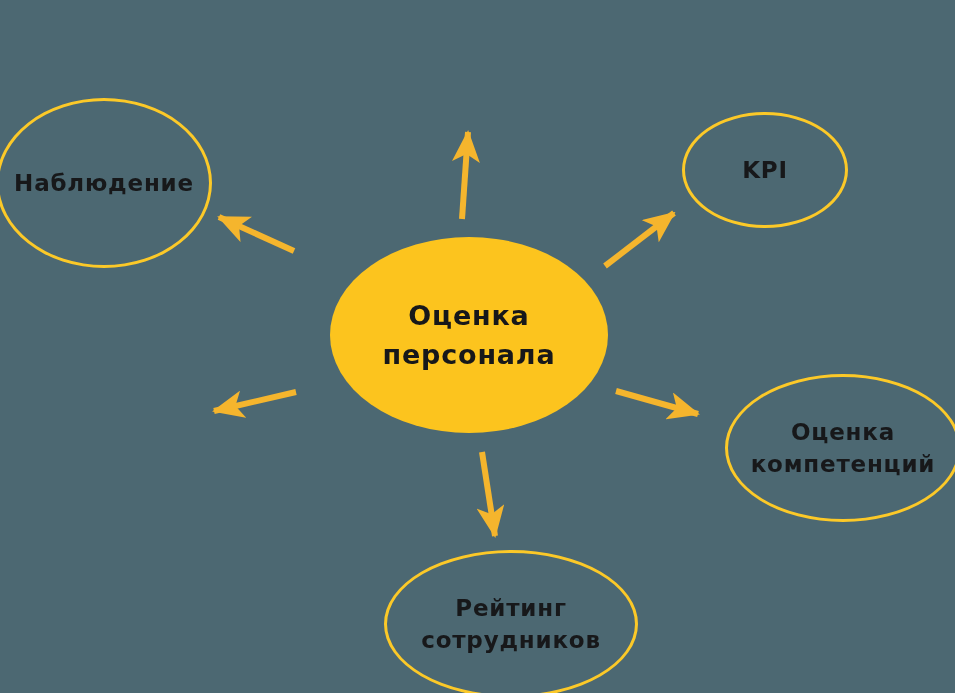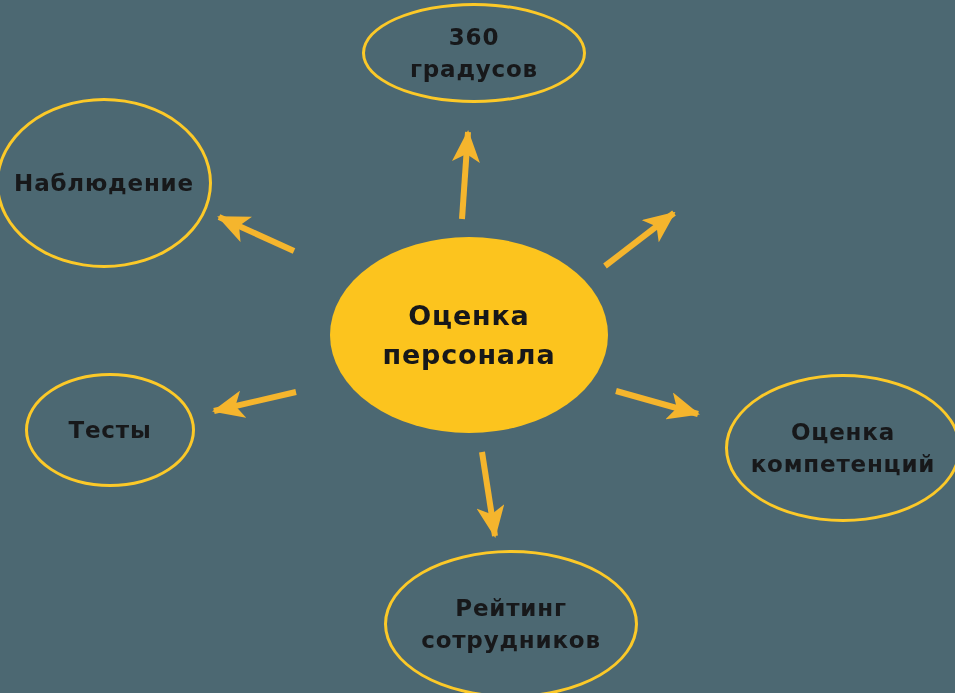--- a/index.html
+++ b/index.html
@@ -56,42 +56,38 @@
       </marker>
     </defs>
     <line class="arrow" x1="462" y1="219" x2="468" y2="132" marker-end="url(#arrowhead)"></line>
     <line class="arrow" x1="605" y1="266" x2="674" y2="213" marker-end="url(#arrowhead)"></line>
     <line class="arrow" x1="616" y1="391" x2="698" y2="414" marker-end="url(#arrowhead)"></line>
     <line class="arrow" x1="482" y1="452" x2="495" y2="536" marker-end="url(#arrowhead)"></line>
     <line class="arrow" x1="296" y1="392" x2="214" y2="411" marker-end="url(#arrowhead)"></line>
     <line class="arrow" x1="294" y1="251" x2="219" y2="217" marker-end="url(#arrowhead)"></line>
   </svg>
 
-  <div class="node node-outline node-360">
-    <span class="node-label">360
-градусов</span>
-  </div>
 
   <div class="node node-outline node-observe">
     <span class="node-label">Наблюдение</span>
   </div>
 
+  <div class="node node-outline node-kpi">
+    <span class="node-label">KPI</span>
+  </div>
 
   <div class="node node-outline node-matrix">
     <span class="node-label">Оценка
 компетенций</span>
   </div>
 
   <div class="node node-outline node-rating">
     <span class="node-label">Рейтинг
 сотрудников</span>
   </div>
 
-  <div class="node node-outline node-tests">
-    <span class="node-label">Тесты</span>
-  </div>
 
   <div class="node node-filled node-center">
     <span class="node-label node-label-center">Оценка
 персонала</span>
   </div>
 
 </div>
 
 </body></html>

